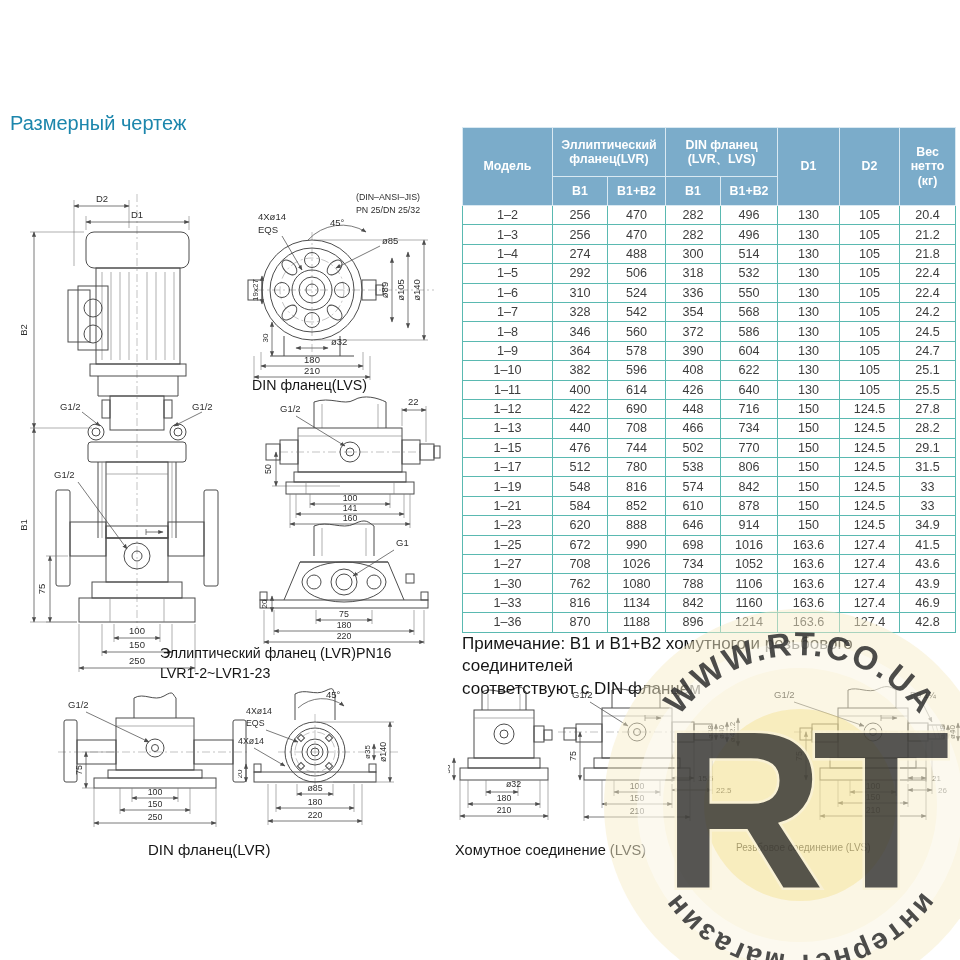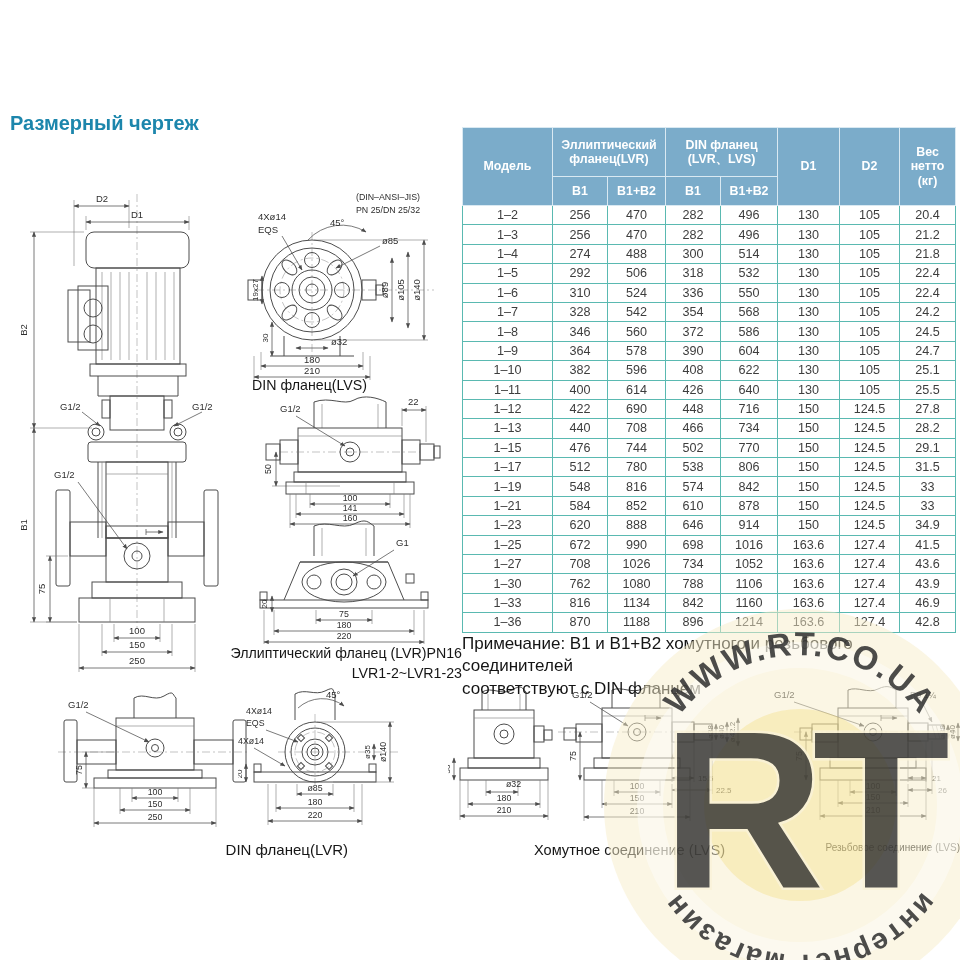--- a/index.html
+++ b/index.html
@@ -1,27 +1,27 @@
 <!DOCTYPE html>
 <html><head>
 <meta charset="utf-8">
 <style>
   html,body{margin:0;padding:0;background:#fff}
   body{width:960px;height:960px;position:relative;overflow:hidden;font-family:"Liberation Sans",sans-serif}
   .abs{position:absolute}
-  .title{left:10px;top:112px;font-size:20px;font-weight:bold;color:#1c86ac;margin:0}
+  .title{left:10px;top:112px;font-size:20px;font-weight:normal;color:#1c86ac;margin:0}
   
   svg .ln{stroke:#4d4d4d;fill:none;stroke-width:1}
   svg .lt{stroke:#7a7a7a;fill:none;stroke-width:.6}
   svg .cl{stroke:#9a9a9a;fill:none;stroke-width:.6;stroke-dasharray:8 3 2 3}
   svg .dl{stroke:#4d4d4d;fill:none;stroke-width:.75}
   svg text{font-family:"Liberation Sans",sans-serif;font-size:9.5px;fill:#2e2e2e}
   svg text.sm{font-size:8px}
   svg text.md{font-size:8.8px}
-  .caption{position:absolute;color:#161616;font-size:14.2px;text-align:right}
+  .caption{position:absolute;color:#161616;font-size:14.2px;text-align:left}
   
   .tablewrap{left:462px;top:127px;width:493px}
   table.dim{border-collapse:collapse;table-layout:fixed;width:493px}
   table.dim th{background:#7bacca;color:#fff;font-size:12.4px;font-weight:bold;border:1px solid #d9e9f2;padding:1px 0;line-height:1.15}
   table.dim thead tr.h1 th{height:46px}
   table.dim thead tr.h2 th{height:26px}
   table.dim td{border:1px solid #5ab9b1;color:#3d3d3d;font-size:12.6px;text-align:center;padding:0;height:18.4px;line-height:18px;background:#fff}
   table.dim{border:1px solid #5ab9b1}
   .note{left:462px;top:633px;width:478px;font-size:17px;color:#141414;line-height:1.32;white-space:pre-line}
   .wm{pointer-events:none;z-index:6}

